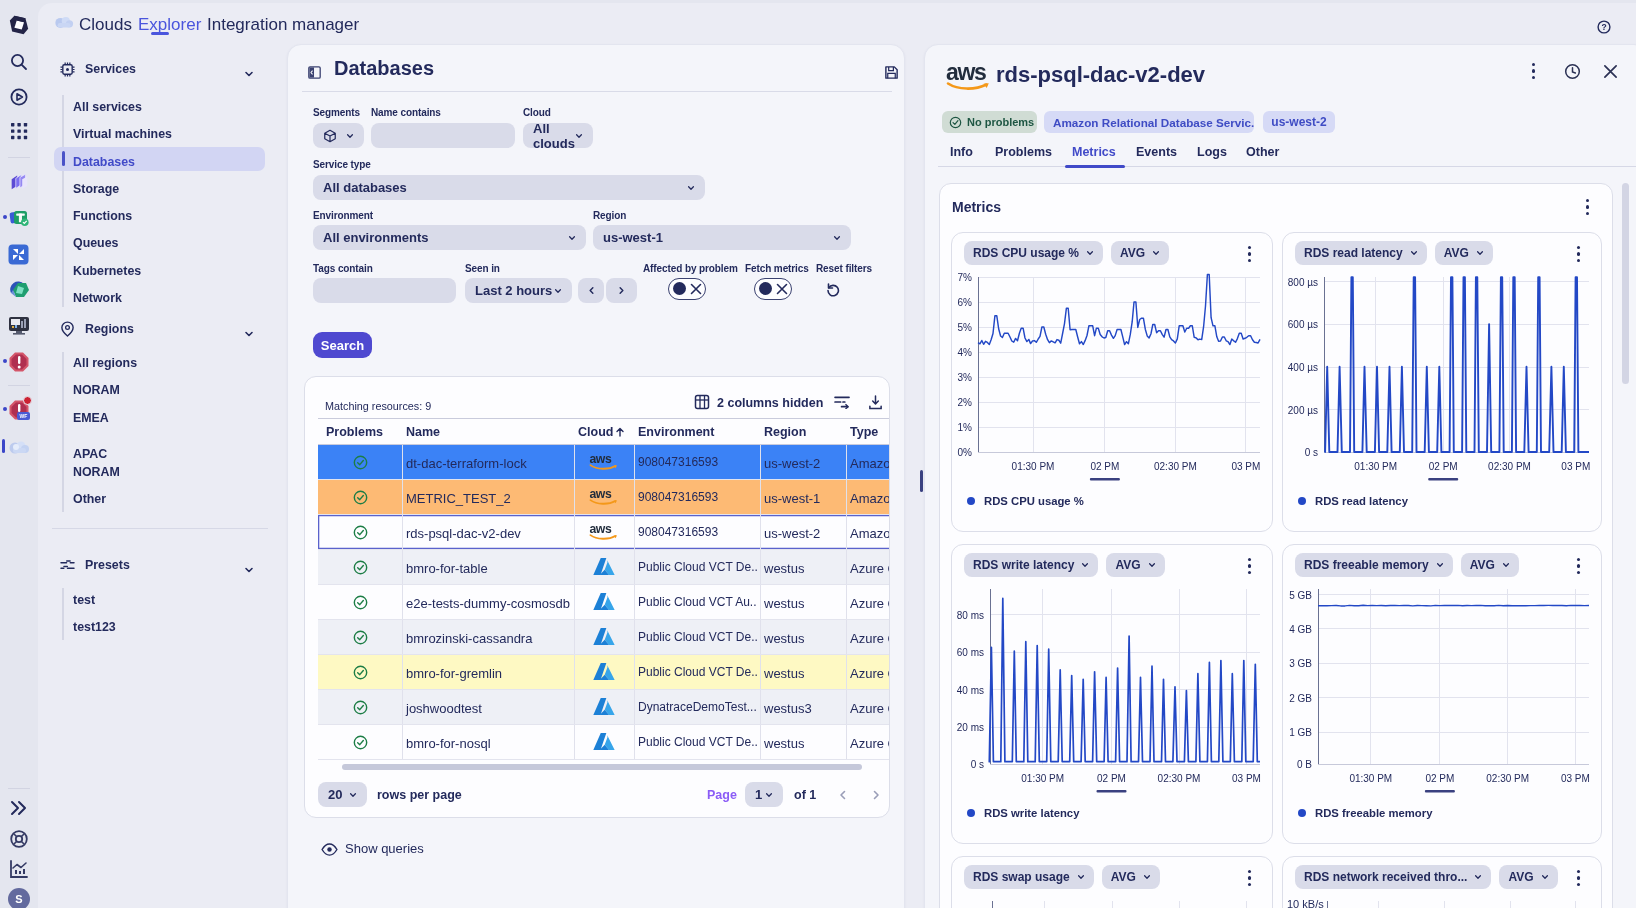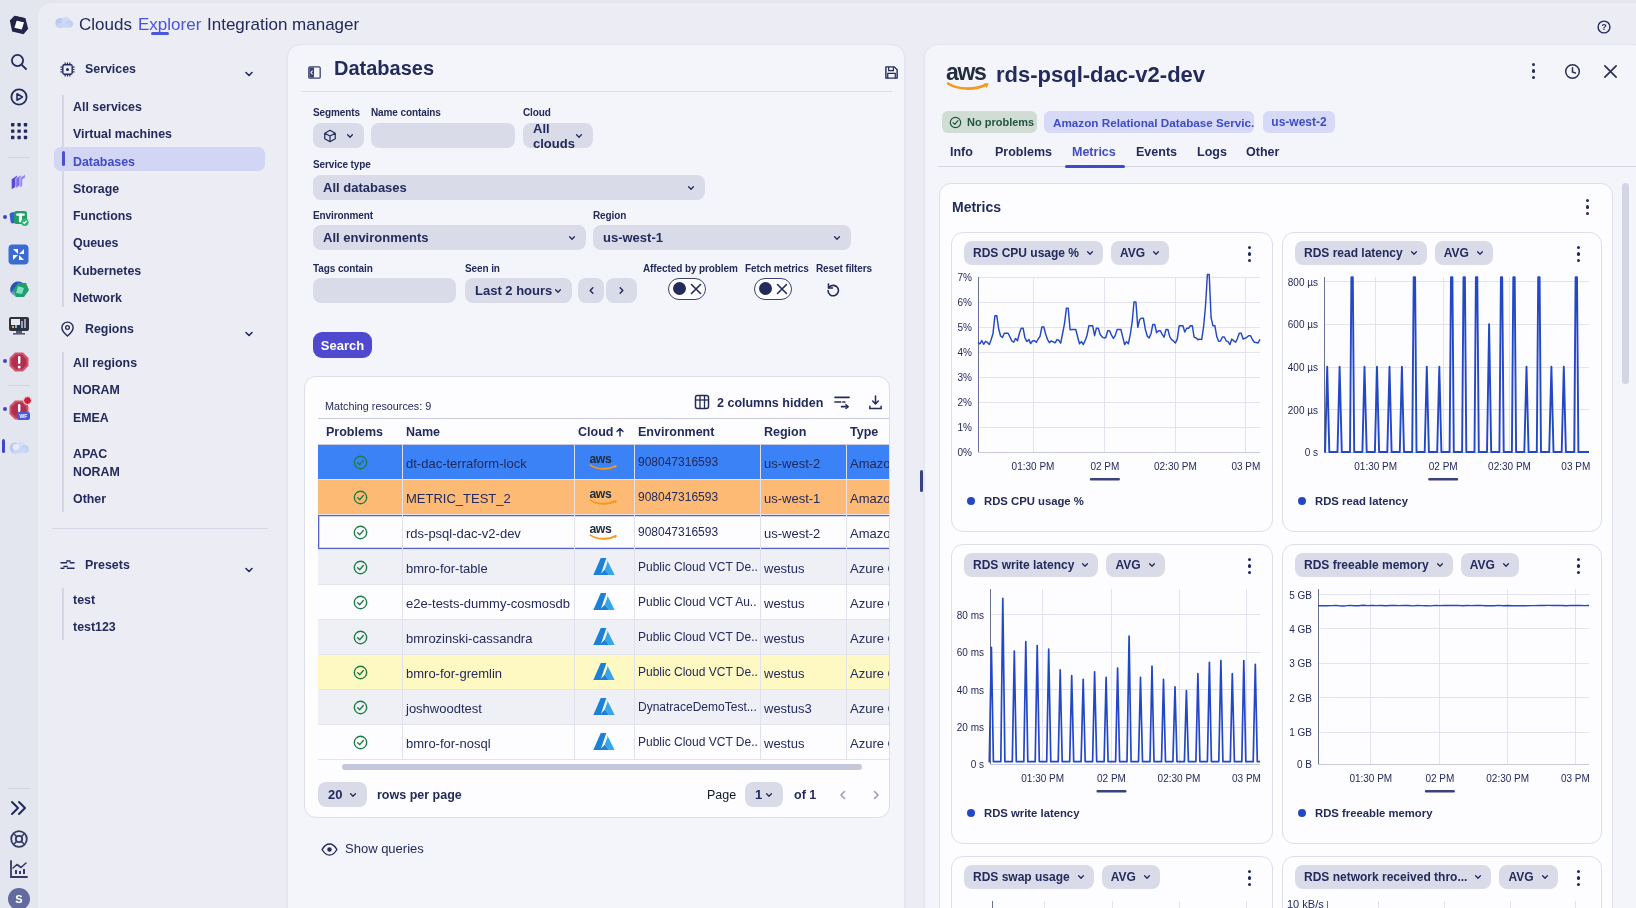--- a/index.html
+++ b/index.html
@@ -489,21 +489,21 @@
           </div>
         </div>
         <div style="position:absolute;left:37px;top:387px;width:520px;height:6px;border-radius:3px;background:#c5c8da"></div>
         <div class="dd" style="left:13px;top:405px;width:49px">
           <span>20</span>
           <svg width="8" height="8" viewBox="0 0 10 10" style="flex:none">
             <path d="M2 3.5 L5 6.5 L8 3.5" fill="none" stroke="#232a5c" stroke-width="1.6" stroke-linecap="round" stroke-linejoin="round"></path>
           </svg>
         </div>
         <div style="position:absolute;left:72px;top:411px;font-size:12.5px;font-weight:bold;color:#232a5c">rows per page</div>
-        <div style="position:absolute;left:402px;top:411px;font-size:12.5px;font-weight:normal;color:#0f172a">Page</div>
+        <div style="position:absolute;left:402px;top:411px;font-size:12.5px;font-weight:bold;color:#8b5cf6">Page</div>
         <div class="dd" style="left:440px;top:405px;width:38px">
           <span>1</span>
           <svg width="8" height="8" viewBox="0 0 10 10" style="flex:none">
             <path d="M2 3.5 L5 6.5 L8 3.5" fill="none" stroke="#232a5c" stroke-width="1.6" stroke-linecap="round" stroke-linejoin="round"></path>
           </svg>
         </div>
         <div style="position:absolute;left:489px;top:411px;font-size:12.5px;font-weight:bold;color:#232a5c">of 1</div>
         <svg width="10" height="10" viewBox="0 0 10 10" style="position:absolute;left:533px;top:413px">
           <path d="M6.5 1.5 L3 5 L6.5 8.5" fill="none" stroke="#9a9eb8" stroke-width="1.6" stroke-linecap="round" stroke-linejoin="round"></path>
         </svg>

